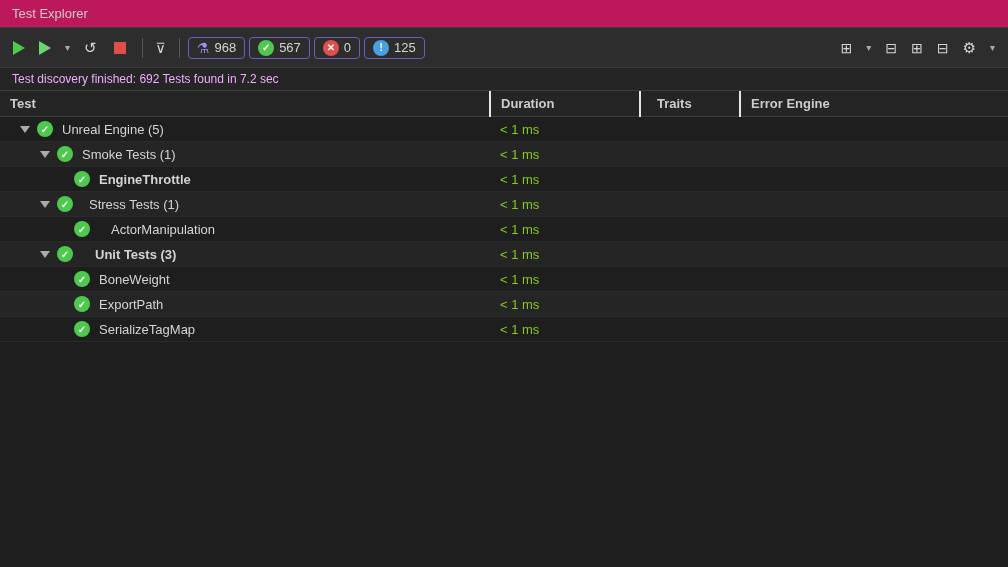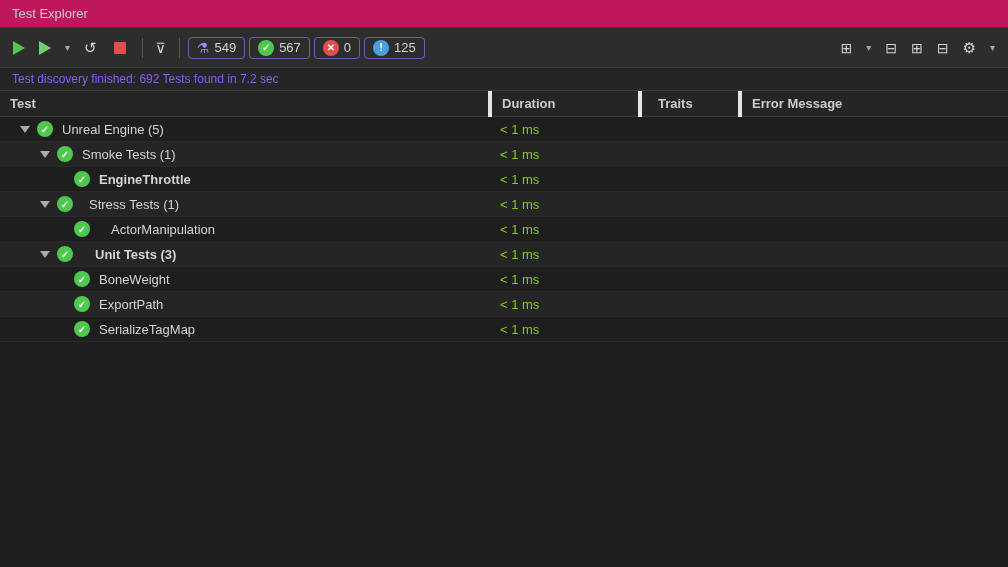--- a/index.html
+++ b/index.html
@@ -118,21 +118,21 @@
       display: flex;
       align-items: center;
       gap: 4px;
     }
 
     
     .status-bar {
       background: #252526;
       padding: 4px 12px;
       font-size: 12px;
-      color: #8b5cf6;
+      color: #f0abfc;
       border-bottom: 1px solid #3c3c3c;
     }
 
     
     .table-container {
       flex: 1;
       overflow: auto;
     }
 
     table {
@@ -143,21 +143,21 @@
     thead tr {
       background: #252526;
       border-bottom: 1px solid #3c3c3c;
     }
 
     thead th {
       text-align: left;
       padding: 5px 10px;
       font-weight: 600;
       color: #cccccc;
-      border-right: 4px solid #e5e5e5;
+      border-right: 2px solid #e5e5e5;
       font-size: 13px;
       user-select: none;
     }
     thead th:last-child { border-right: none; }
 
     .col-test { width: 490px; }
     .col-duration { width: 150px; }
     .col-traits { width: 100px; padding-left: 16px; }
     .col-error { width: auto; }
 
@@ -291,21 +291,21 @@
     <button class="toolbar-btn" title="Filter">
       <span class="icon-filter">⊽</span>
     </button>
 
     <div class="toolbar-separator"></div>
 
     <div class="badge-group">
 
       <div class="badge">
         <span class="badge-icon-flask">⚗</span>
-        <span>549</span>
+        <span>968</span>
       </div>
 
       <div class="badge">
         <span class="badge-icon-check">✓</span>
         <span>567</span>
       </div>
 
       <div class="badge">
         <span class="badge-icon-x">✕</span>
         <span>0</span>
@@ -351,21 +351,21 @@
     <span>Test discovery finished: 692 Tests found in 7.2 sec</span>
   </div>
 
   <div class="table-container">
     <table>
       <thead>
         <tr>
           <th class="col-test">Test</th>
           <th class="col-duration">Duration</th>
           <th class="col-traits">Traits</th>
-          <th class="col-error">Error Message</th>
+          <th class="col-error">Error Engine</th>
         </tr>
       </thead>
       <tbody id="test-rows">
       <tr>
             <td>
               <div class="test-name-cell" style="padding-left: 10px;">
                 <span class="triangle-down"></span>
                 <span class="check-icon">✓</span>
                 <span style="margin-left: 4px;">Unreal Engine (5)</span>
               </div>

